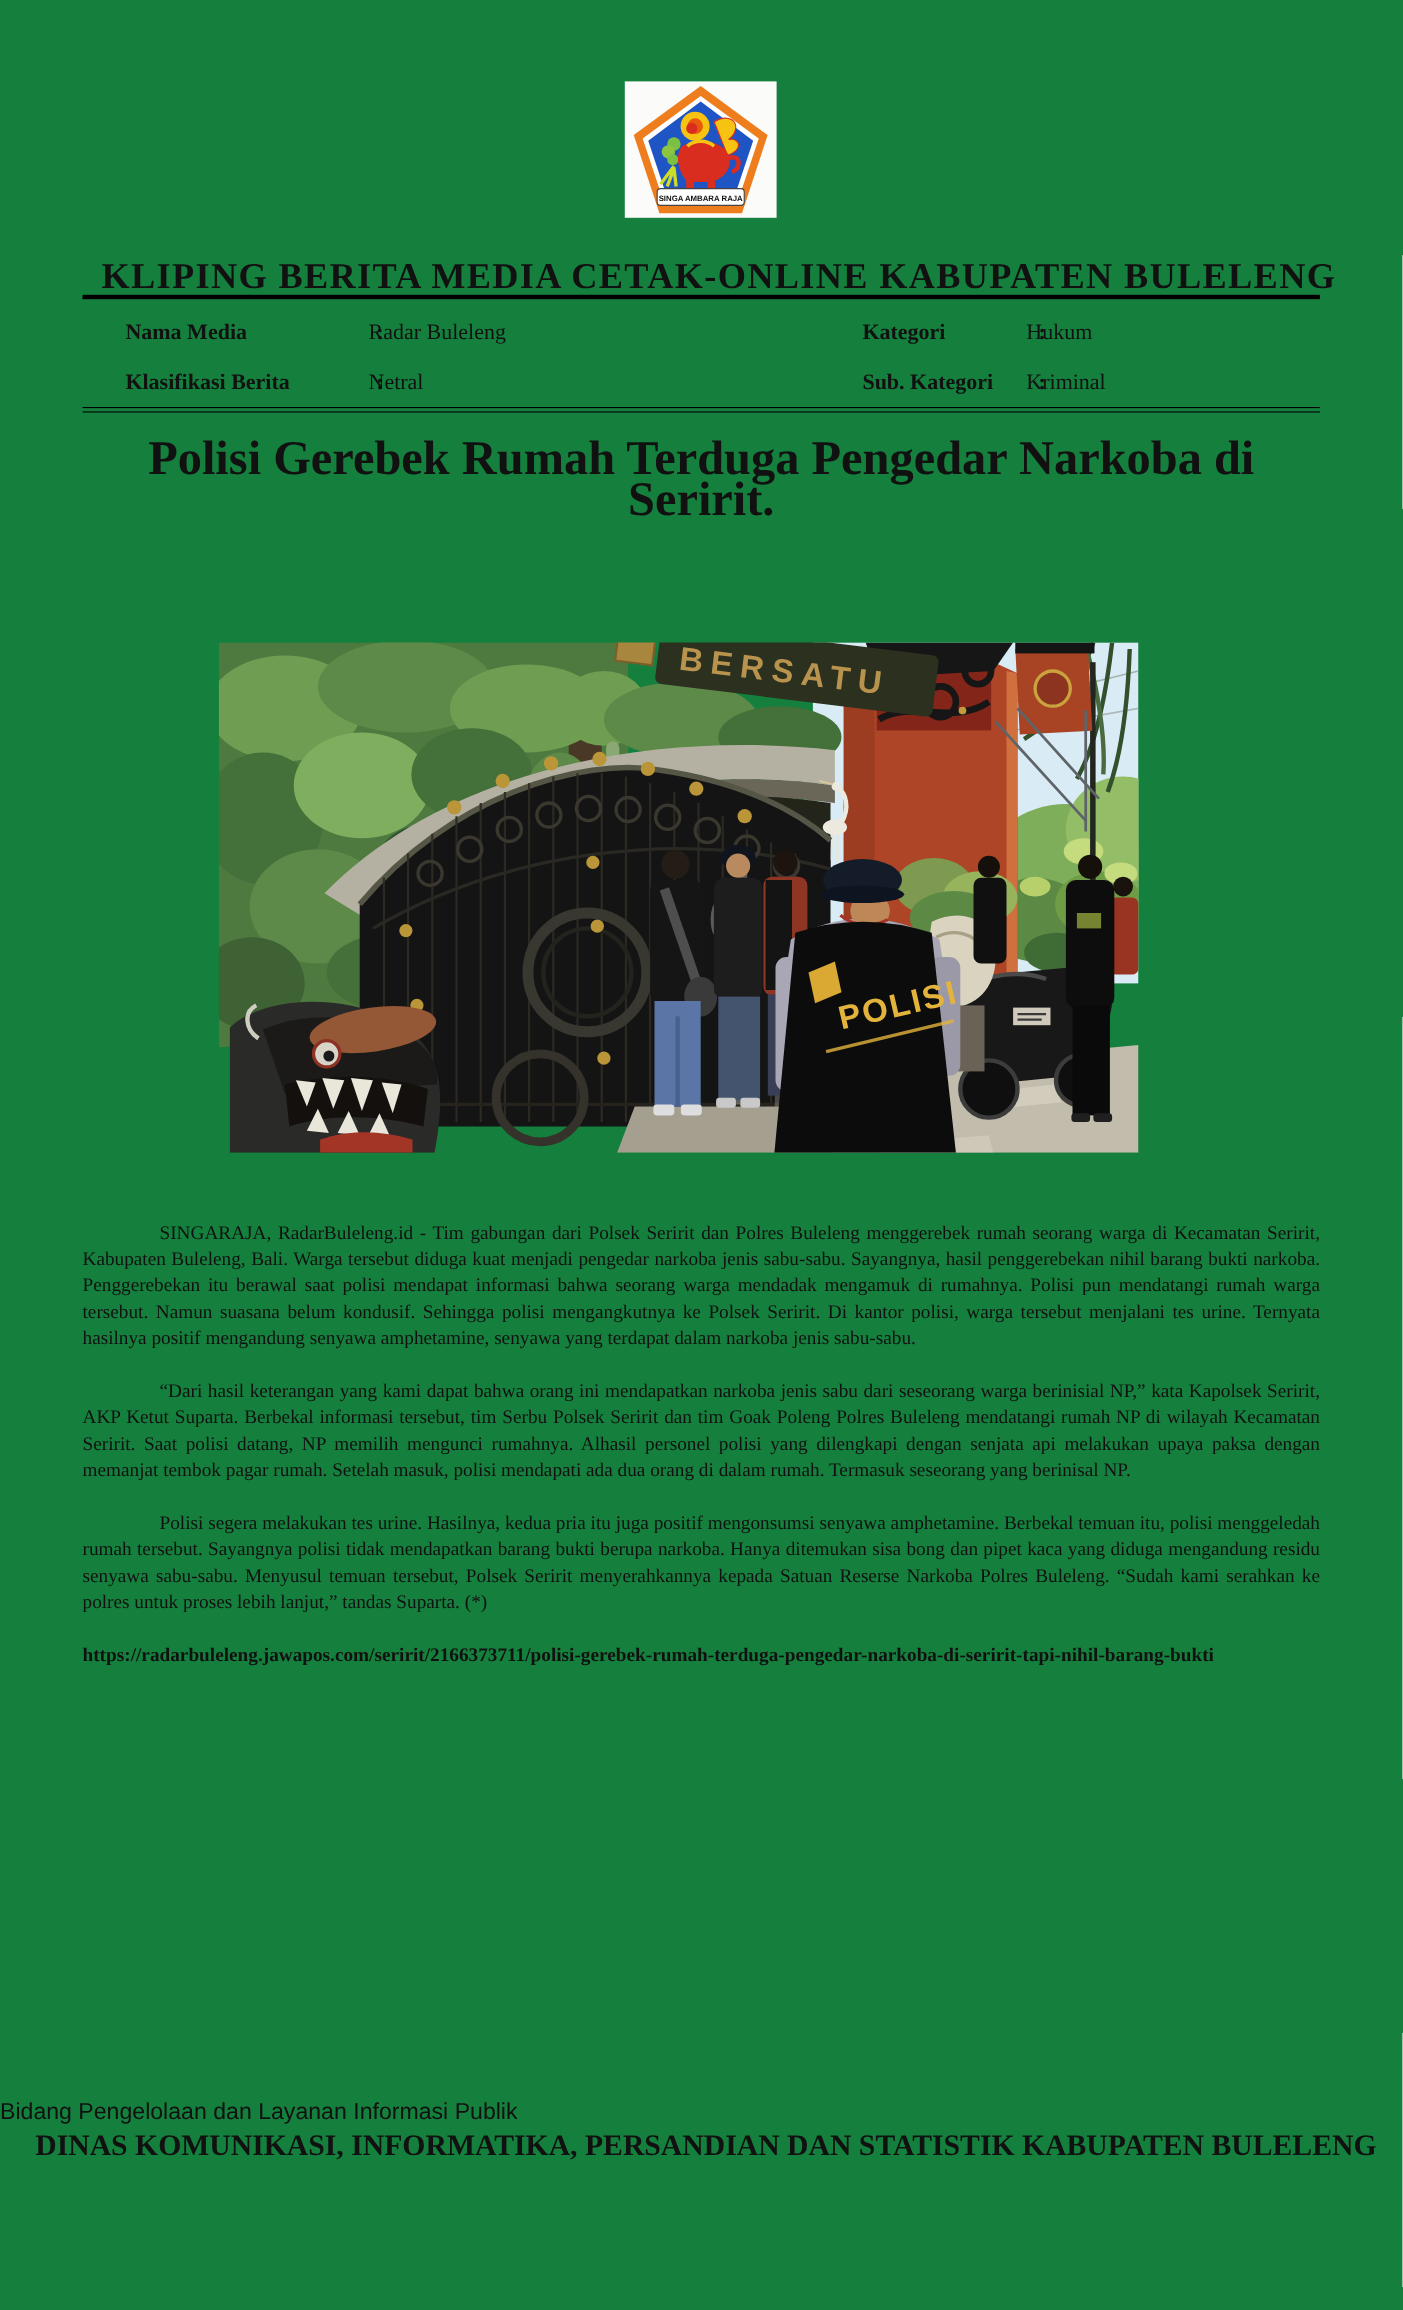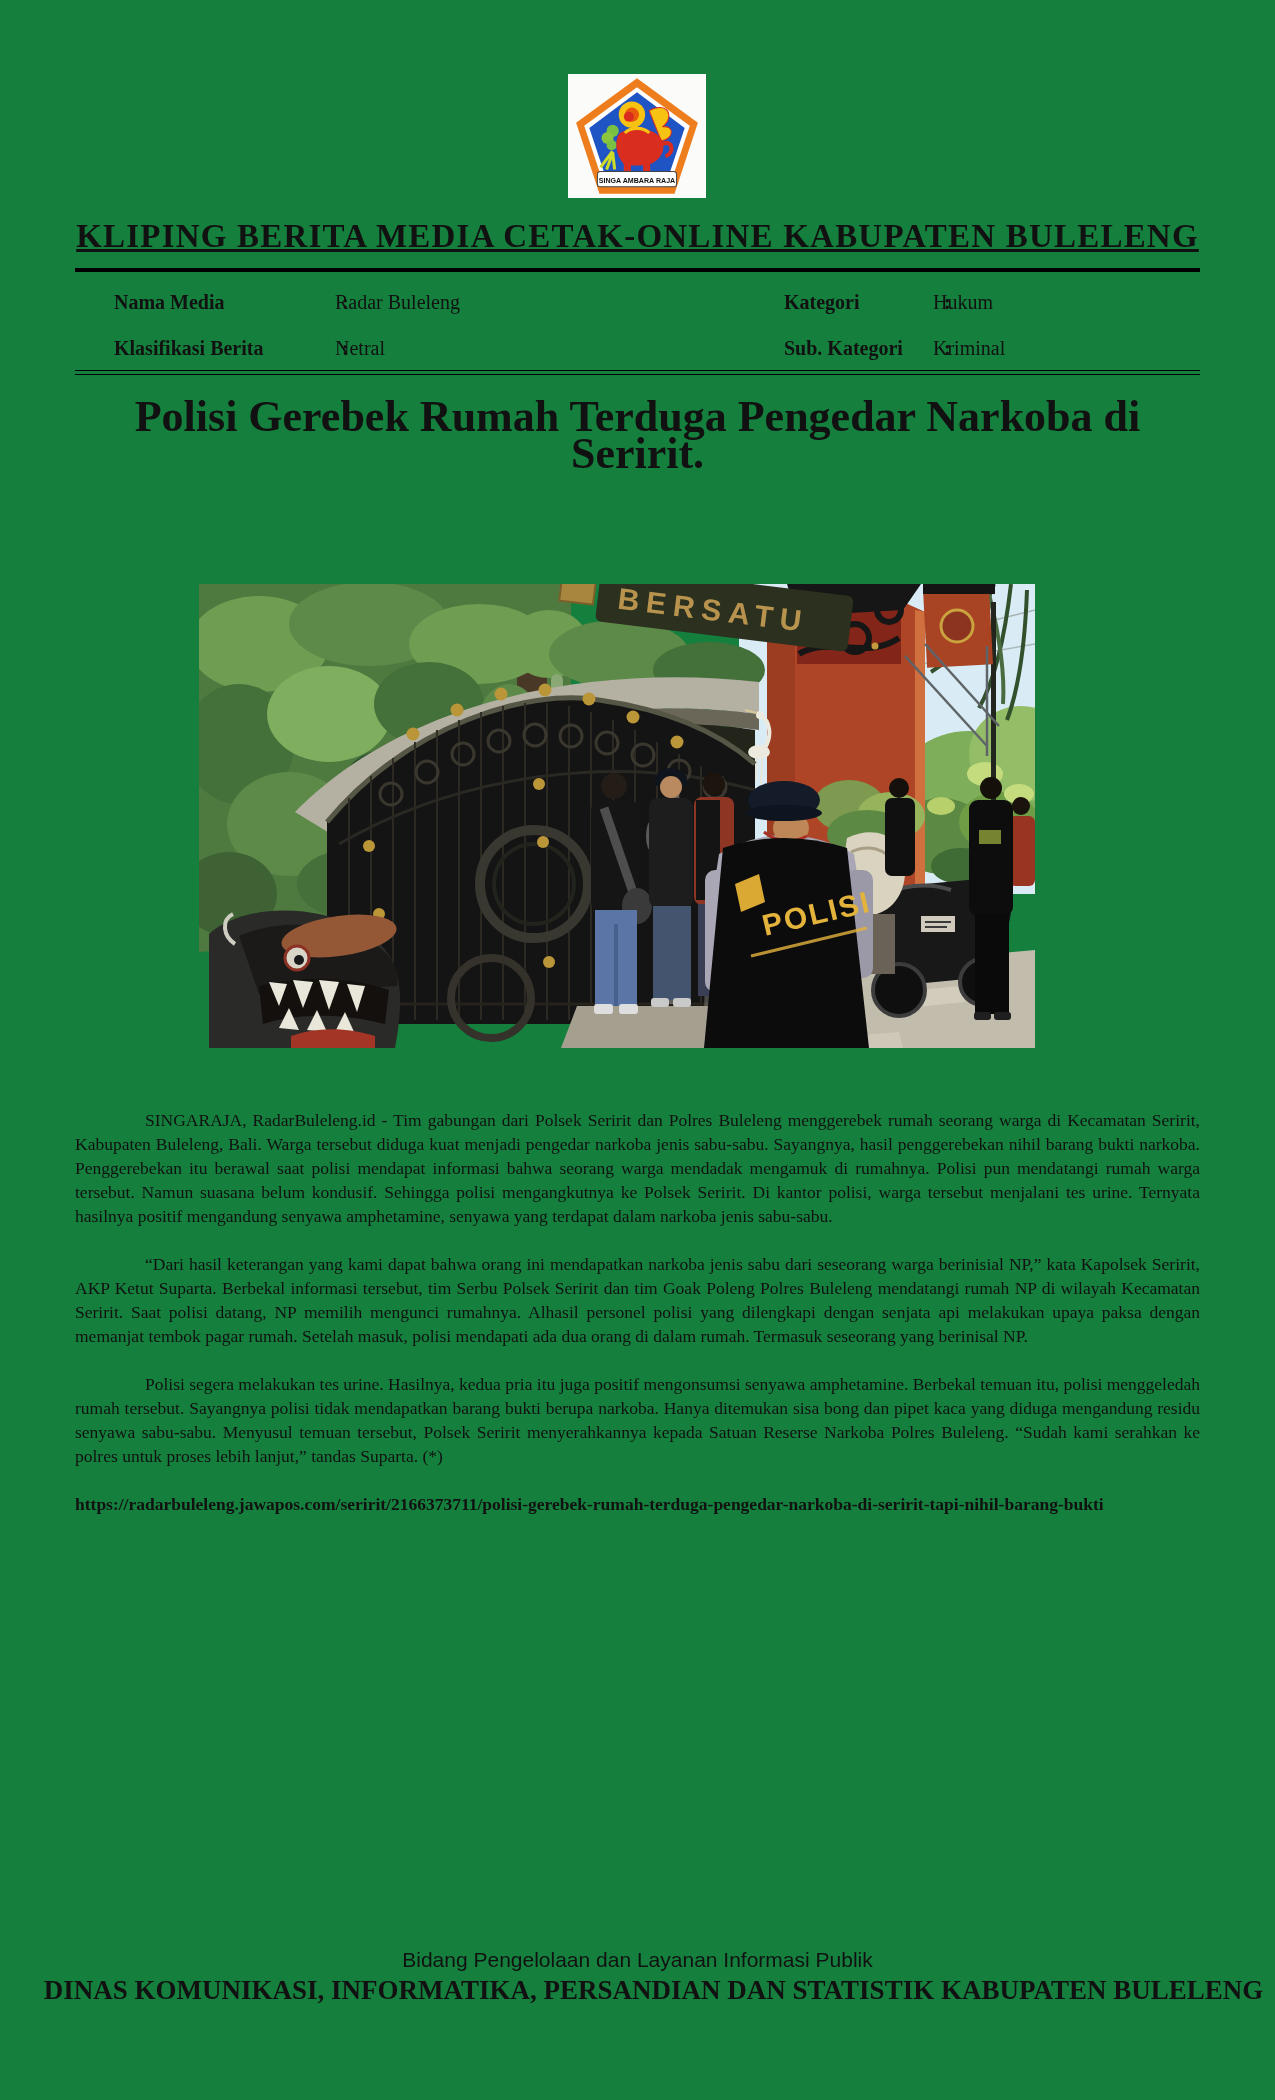--- a/index.html
+++ b/index.html
@@ -1,38 +1,38 @@
 <!DOCTYPE html>
 <html><head>
 <meta charset="utf-8">
 <style>
   html,body{margin:0;padding:0;background:#ffffff;}
   .page{position:relative;width:1275px;height:2100px;background:#15803d;color:#111;
         font-family:"Liberation Serif","DejaVu Serif",serif;overflow:hidden;}
   .logo-box{position:absolute;left:568px;top:74px;width:138px;height:124px;background:#fbfbfa;}
-  .doc-title{position:absolute;left:75px;top:218px;width:1125px;margin:0;text-align:center;
-             font-size:33px;font-weight:bold;letter-spacing:1.2px;white-space:nowrap;text-decoration:underline;}
+  .doc-title{position:absolute;left:75px;top:218px;width:1125px;margin:16px;text-align:center;
+             font-size:33px;font-weight:bold;letter-spacing:1.2px;white-space:nowrap;}
   .rule-thick{position:absolute;left:75px;top:268px;width:1125px;height:4px;background:#000;}
   .meta{position:absolute;left:75px;top:279px;width:1125px;display:grid;
         grid-template-columns:228px 32px 410px 160px 28px 1fr;grid-auto-rows:46px;
         align-items:center;font-size:20px;}
   .meta .lbl{font-weight:bold;margin-left:39px;}
   .rule-double{position:absolute;left:75px;top:370px;width:1125px;height:5px;box-sizing:border-box;
                border-top:1.5px solid #000;border-bottom:1.5px solid #000;}
   .art-head{position:absolute;left:75px;top:398px;width:1125px;text-align:center;}
   .art-title{font-size:44px;font-weight:bold;line-height:37px;margin:0;}
   .byline{font-size:19px;font-weight:bold;margin-top:4px;}
   .photo{position:absolute;left:199px;top:584px;width:836px;height:464px;}
   .photo svg{display:block;width:836px;height:464px;}
   .body-text{position:absolute;left:75px;top:1108px;width:1125px;font-size:17.5px;
              line-height:24px;text-align:justify;}
   .body-text p{margin:0 0 24px 0;text-indent:70px;}
   .article-url{font-weight:bold;text-indent:0;overflow-wrap:break-word;
                color:#111;text-decoration:none;display:block;text-align:left;}
-  .page-footer{position:absolute;left:0;top:1948px;width:1275px;text-align:center;}
+  .page-footer{position:absolute;left:0;top:1908px;width:1275px;text-align:left;}
   .footer-l1{font-family:"Liberation Sans","DejaVu Sans",sans-serif;font-size:21px;}
   .footer-l2{font-size:27px;font-weight:bold;margin-top:3px;white-space:nowrap;padding-left:32px;}
 </style>
 </head>
 <body>
 
 <div class="page">
 
   <div class="logo-box">
     <svg viewBox="0 0 136 122" width="138" height="124">

